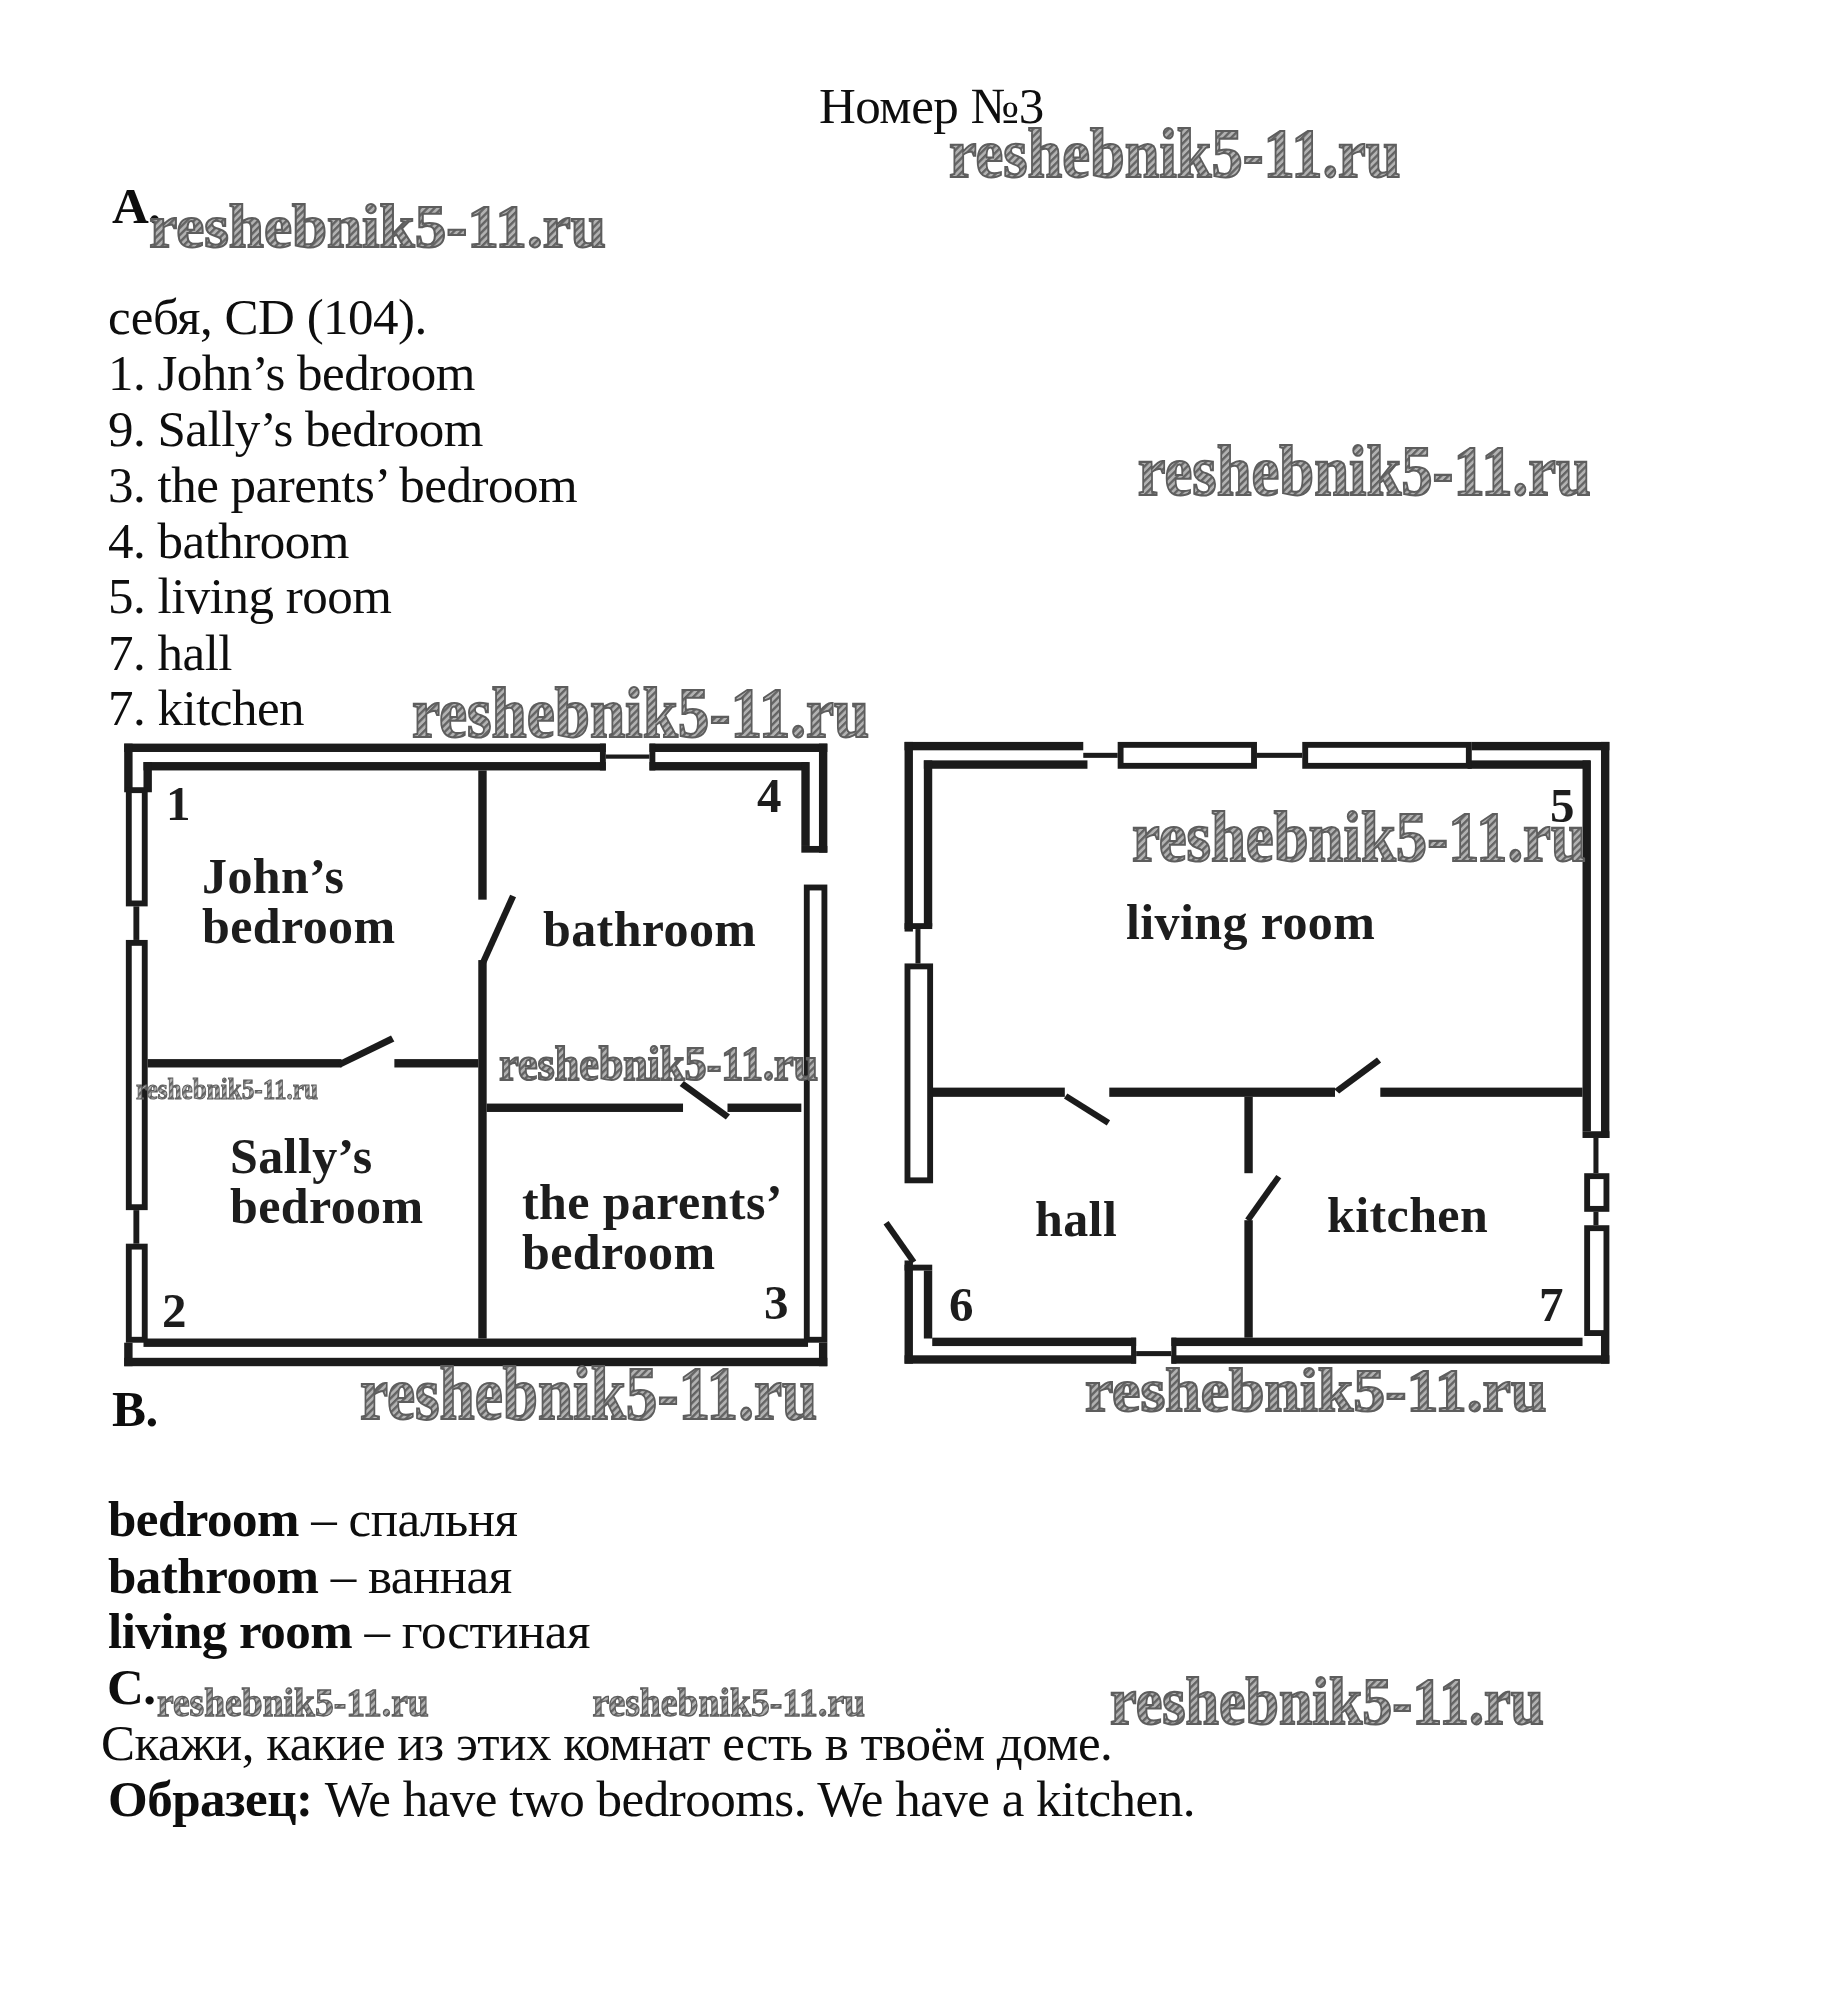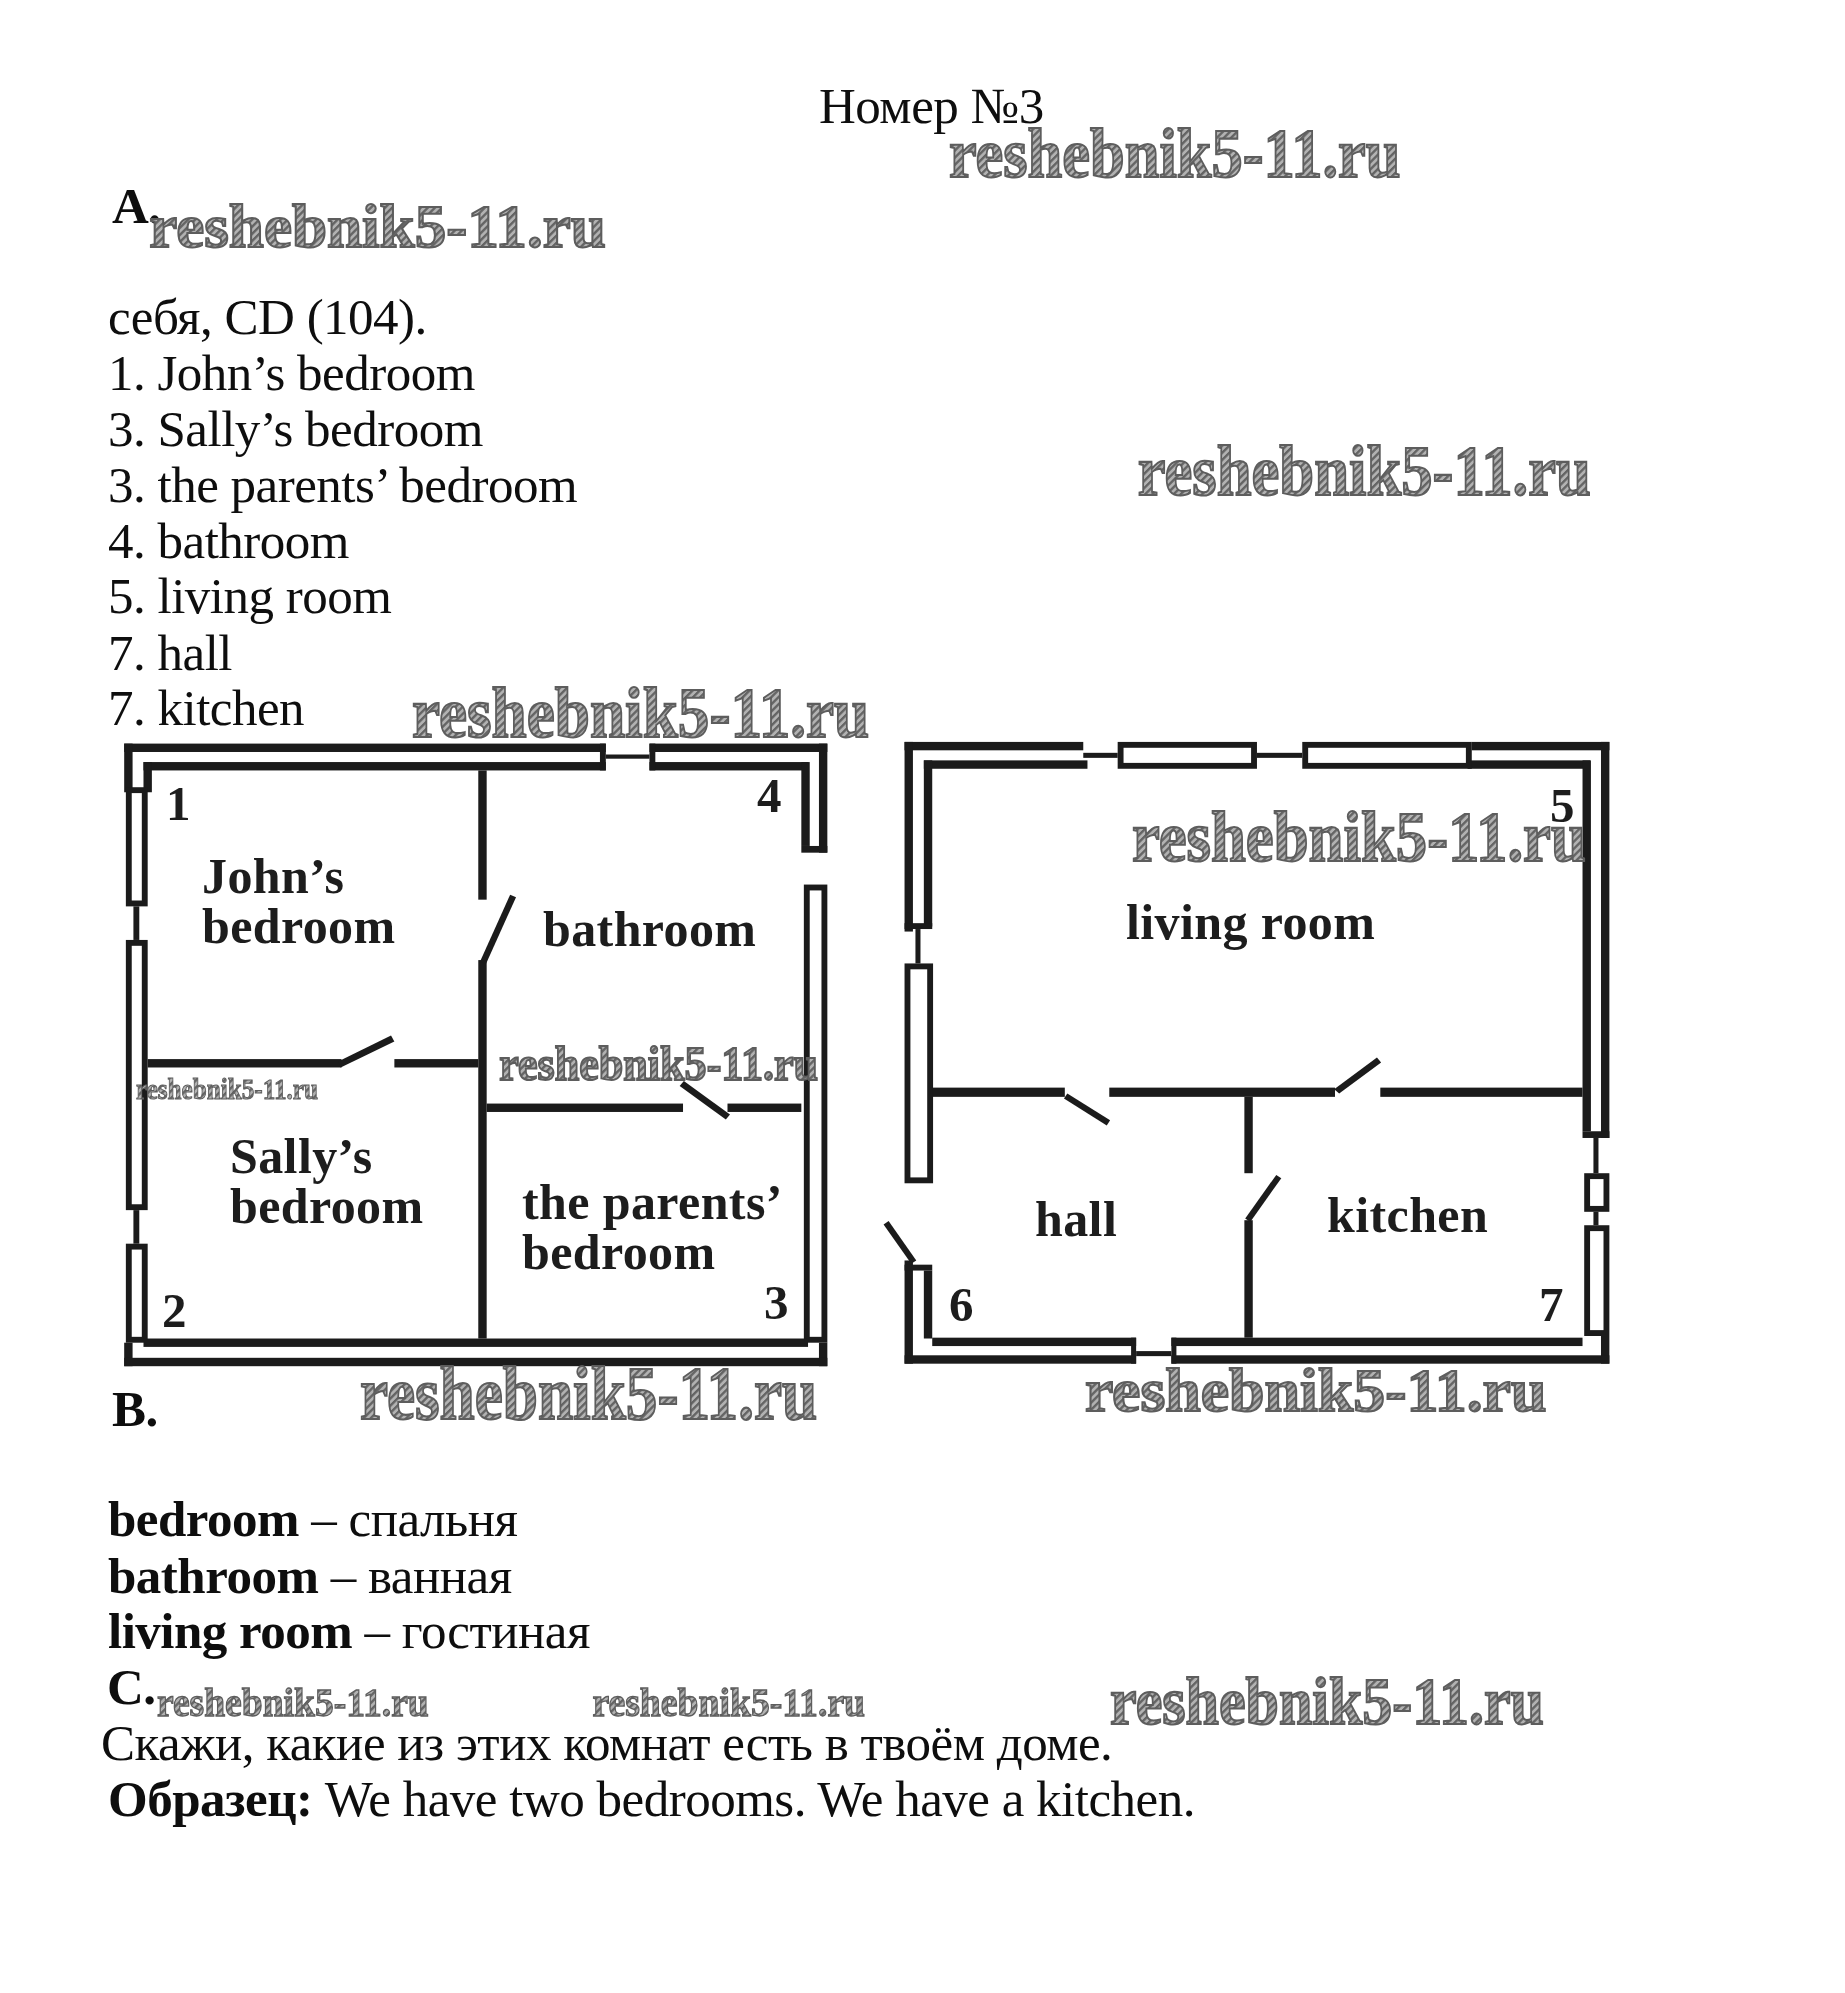--- a/index.html
+++ b/index.html
@@ -16,21 +16,21 @@
 
   <div class="t" style="left:819px;top:81px;">Номер №3</div>
 
   <div class="t b" style="left:112px;top:181px;">A.</div>
 
 
   <div class="t" style="left:108px;top:292px;">себя, CD (104).</div>
 
   <div class="t" style="left:108px;top:348px;">1. John’s bedroom</div>
 
-  <div class="t" style="left:108px;top:404px;">3. Sally’s bedroom</div>
+  <div class="t" style="left:108px;top:404px;">9. Sally’s bedroom</div>
 
   <div class="t" style="left:108px;top:460px;">3. the parents’ bedroom</div>
 
   <div class="t" style="left:108px;top:516px;">4. bathroom</div>
 
   <div class="t" style="left:108px;top:571px;">5. living room</div>
 
   <div class="t" style="left:108px;top:628px;">7. hall</div>
 
   <div class="t" style="left:108px;top:683px;">7. kitchen</div>

